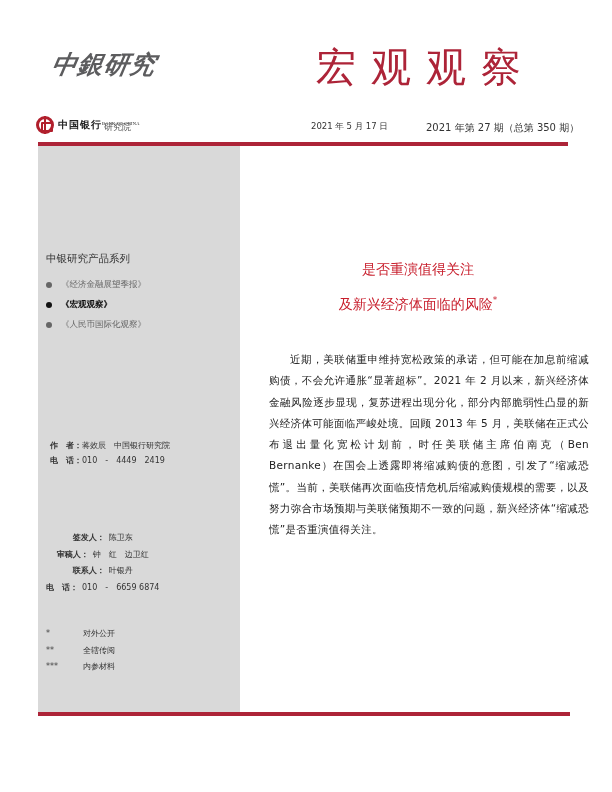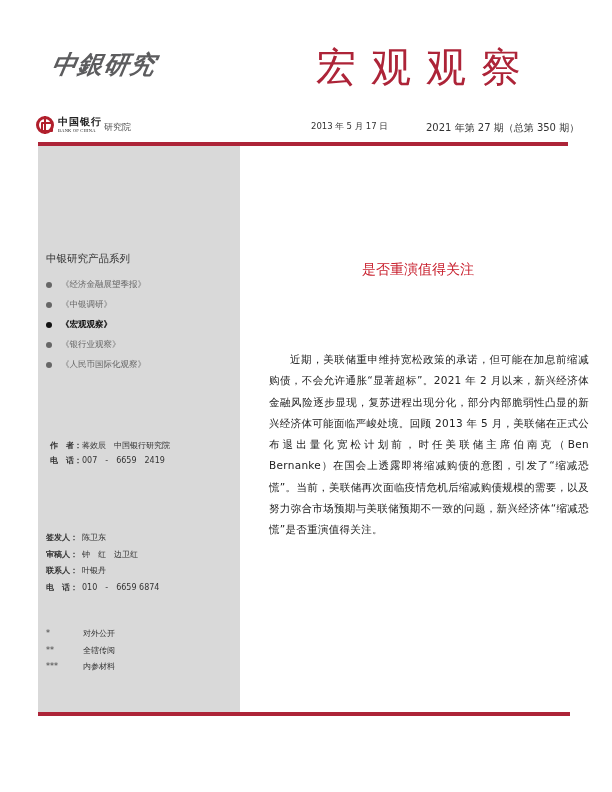--- a/index.html
+++ b/index.html
@@ -24,21 +24,21 @@
       width: 18px; height: 18px; border-radius: 50%; border: 3px solid #b11f2c;
       position: relative; margin-right: 4px;
     }
     .boc-mark::before {
       content: ""; position: absolute; left: 2px; top: 3px; width: 8px; height: 6px;
       border: 2px solid #b11f2c; border-radius: 1px;
     }
     .boc-mark::after {
       content: ""; position: absolute; left: 5px; top: -3px; width: 2px; height: 18px; background: #b11f2c;
     }
-    .boc-text { display: flex; flex-direction: column; line-height: 1; justify-content: space-between; }
+    .boc-text { display: flex; flex-direction: row; line-height: 1; justify-content: space-between; }
     .boc-cn { font-family: "DejaVu Serif", serif; font-size: 10px; font-weight: bold; color: #222; letter-spacing: 1px; }
     .boc-en { font-family: "Liberation Serif", serif; font-size: 4.5px; color: #222; margin-top: 2px; letter-spacing: 0.2px; }
     .institute { position: absolute; left: 104px; top: 121px; font-size: 9px; color: #555; }
 
     .issue-date { position: absolute; left: 311px; top: 121px; font-size: 8.5px; color: #333; }
     .issue-number { position: absolute; left: 426px; top: 121px; font-size: 10px; color: #333; }
 
     .rule-top { position: absolute; left: 38px; top: 142px; width: 530px; height: 4px; background: #ad2438; }
     .rule-bottom { position: absolute; left: 38px; top: 712px; width: 532px; height: 4px; background: #ad2438; }
 
@@ -53,21 +53,21 @@
     .series-item { display: flex; align-items: center; height: 20px; font-size: 8.5px; color: #666; }
     .series-item .bullet { width: 6px; height: 6px; border-radius: 50%; background: #666; margin-right: 9px; }
     .series-item.active { color: #111; font-weight: bold; }
     .series-item.active .bullet { background: #111; }
 
     .contact-block { position: absolute; left: 46px; top: 438px; font-size: 8px; color: #333; line-height: 15px; }
     .contact-row { display: flex; }
     .contact-label { font-weight: bold; width: 36px; white-space: pre; text-align: right; }
 
     .staff-block { position: absolute; left: 46px; top: 530px; font-size: 8px; color: #333; line-height: 16.5px; }
-    .staff-row { display: flex; }
+    .staff-row { display: flex; justify-content: center; }
     .staff-label { font-weight: bold; width: 36px; white-space: pre; }
     .staff-value { white-space: pre; }
 
     .classif-block { position: absolute; left: 46px; top: 626px; font-size: 8px; color: #333; line-height: 16.5px; }
     .classif-row { display: flex; }
     .classif-stars { width: 37px; color: #444; }
 
     .article-title {
       position: absolute; left: 248px; top: 252px; width: 340px; text-align: center;
       font-size: 14px; color: #c81e2c; line-height: 35px;
@@ -88,59 +88,51 @@
 <div class="masthead-title">宏观观察</div>
 
 <div class="boc-logo">
   <div class="boc-mark"></div>
   <div class="boc-text">
     <span class="boc-cn">中国银行</span>
     <span class="boc-en">BANK OF CHINA</span>
   </div>
 </div>
 <div class="institute">研究院</div>
-<div class="issue-date">2013 年 5 月 17 日</div>
+<div class="issue-date">2021 年 5 月 17 日</div>
 <div class="issue-number">2021 年第 27 期（总第 350 期）</div>
 
 <div class="rule-top"></div>
 
 <div class="sidebar"></div>
 
 <div class="series-title">中银研究产品系列</div>
 <ul class="series-list">
   <li class="series-item">
     <span class="bullet"></span>
     <span>《经济金融展望季报》</span>
   </li>
-  <li class="series-item">
-    <span class="bullet"></span>
-    <span>《中银调研》</span>
-  </li>
   <li class="series-item active">
     <span class="bullet"></span>
     <span>《宏观观察》</span>
-  </li>
-  <li class="series-item">
-    <span class="bullet"></span>
-    <span>《银行业观察》</span>
   </li>
   <li class="series-item">
     <span class="bullet"></span>
     <span>《人民币国际化观察》</span>
   </li>
 </ul>
 
 <div class="contact-block">
   <div class="contact-row">
     <span class="contact-label">作　者：</span>
     <span>蒋效辰　中国银行研究院</span>
   </div>
   <div class="contact-row">
     <span class="contact-label">电　话：</span>
-    <span>007　-　6659　2419</span>
+    <span>010　-　4449　2419</span>
   </div>
 </div>
 
 <div class="staff-block">
   <div class="staff-row">
     <span class="staff-label">签发人：</span>
     <span class="staff-value">陈卫东</span>
   </div>
   <div class="staff-row">
     <span class="staff-label">审稿人：</span>
@@ -166,17 +158,18 @@
     <span>全辖传阅</span>
   </div>
   <div class="classif-row">
     <span class="classif-stars">***</span>
     <span>内参材料</span>
   </div>
 </div>
 
 <div class="article-title">
   <div>是否重演值得关注</div>
+  <div><span>及新兴经济体面临的风险</span><sup>*</sup></div>
 </div>
 
 <p class="abstract">近期，美联储重申维持宽松政策的承诺，但可能在加息前缩减购债，不会允许通胀“显著超标”。2021 年 2 月以来，新兴经济体金融风险逐步显现，复苏进程出现分化，部分内部脆弱性凸显的新兴经济体可能面临严峻处境。回顾 2013 年 5 月，美联储在正式公布退出量化宽松计划前，时任美联储主席伯南克（Ben Bernanke）在国会上透露即将缩减购债的意图，引发了“缩减恐慌”。当前，美联储再次面临疫情危机后缩减购债规模的需要，以及努力弥合市场预期与美联储预期不一致的问题，新兴经济体“缩减恐慌”是否重演值得关注。</p>
 
 <div class="rule-bottom"></div>
 
 </body></html>

